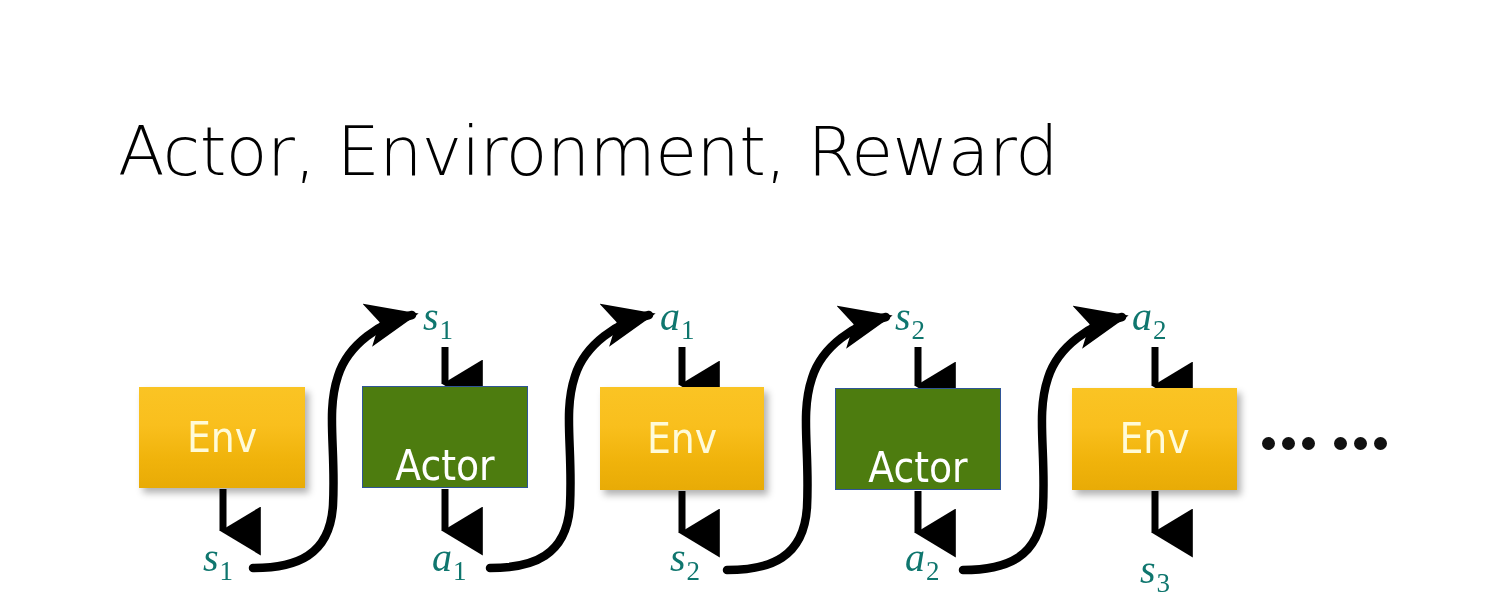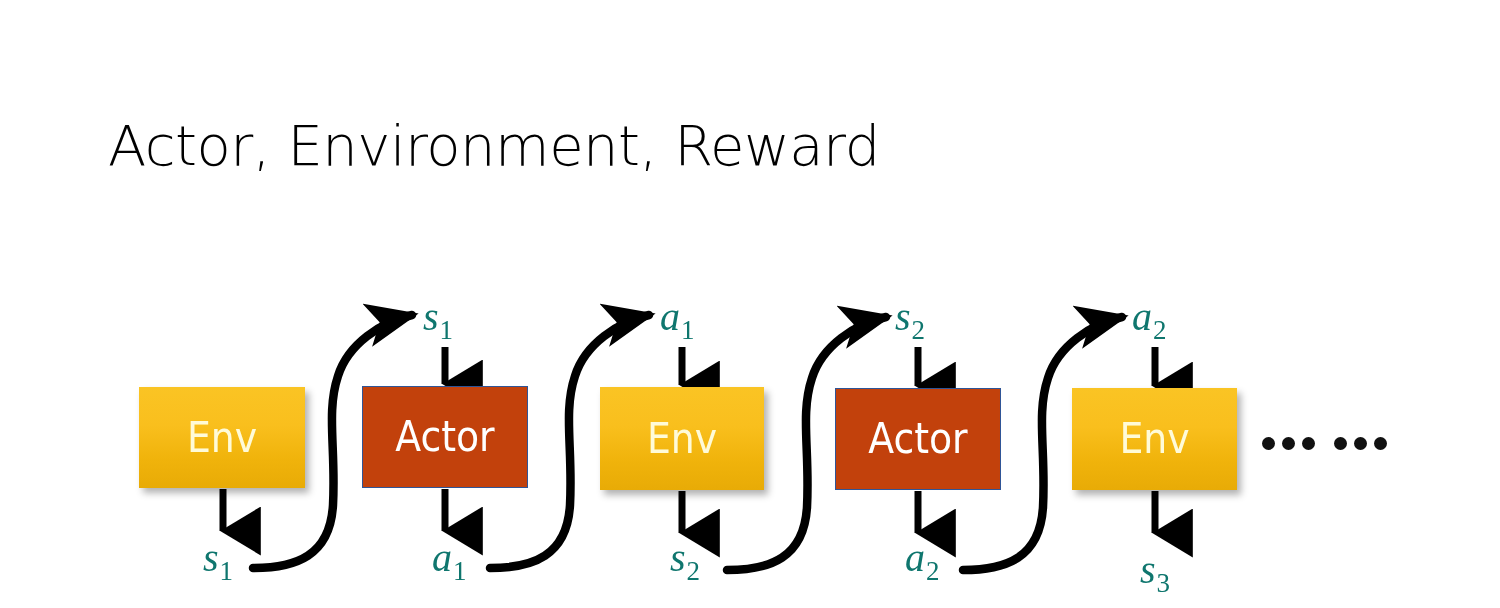--- a/index.html
+++ b/index.html
@@ -13,24 +13,24 @@
     width: 1500px;
     height: 608px;
     background: #ffffff;
     overflow: hidden;
     font-family: "Liberation Sans", sans-serif;
   }
 
   
   #slide-title {
     position: absolute;
-    left: 108px;
+    left: 118px;
     top: 118px;
     font-family: "DejaVu Sans", "Liberation Sans", sans-serif;
-    font-size: 56px;
+    font-size: 68px;
     font-weight: 300;
     font-stretch: semi-condensed;
     letter-spacing: -0.5px;
     color: #000000;
     white-space: nowrap;
     line-height: 1.0;
   }
 
   
   #diagram-svg {
@@ -58,22 +58,23 @@
     user-select: none;
   }
   .node-env {
     background: linear-gradient(180deg, #fac424 0%, #f9bf1d 38%, #f0b30b 72%, #e8ab06 100%);
     box-shadow: 4px 5px 7px rgba(0,0,0,0.30);
   }
   .node-env .node-label {
     color: #fffbd8;
   }
   .node-actor {
-    background: #c2410c;
+    background: #4d7c0f;
     border: 1.5px solid #2f5597;
+    align-items: flex-end;
   }
   .node-actor .node-label {
     color: #ffffff;
   }
 
   
   .math-label {
     position: absolute;
     font-family: Liberation Serif, serif;
     color: #0f766e;

